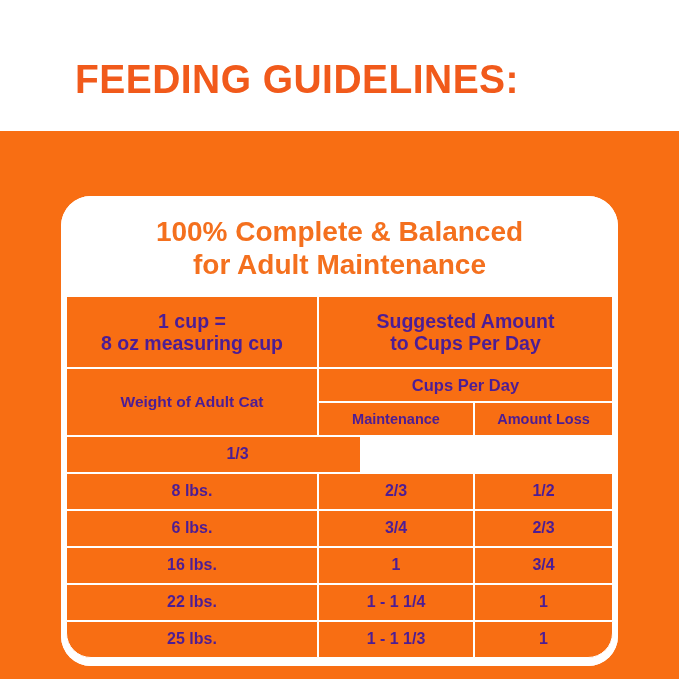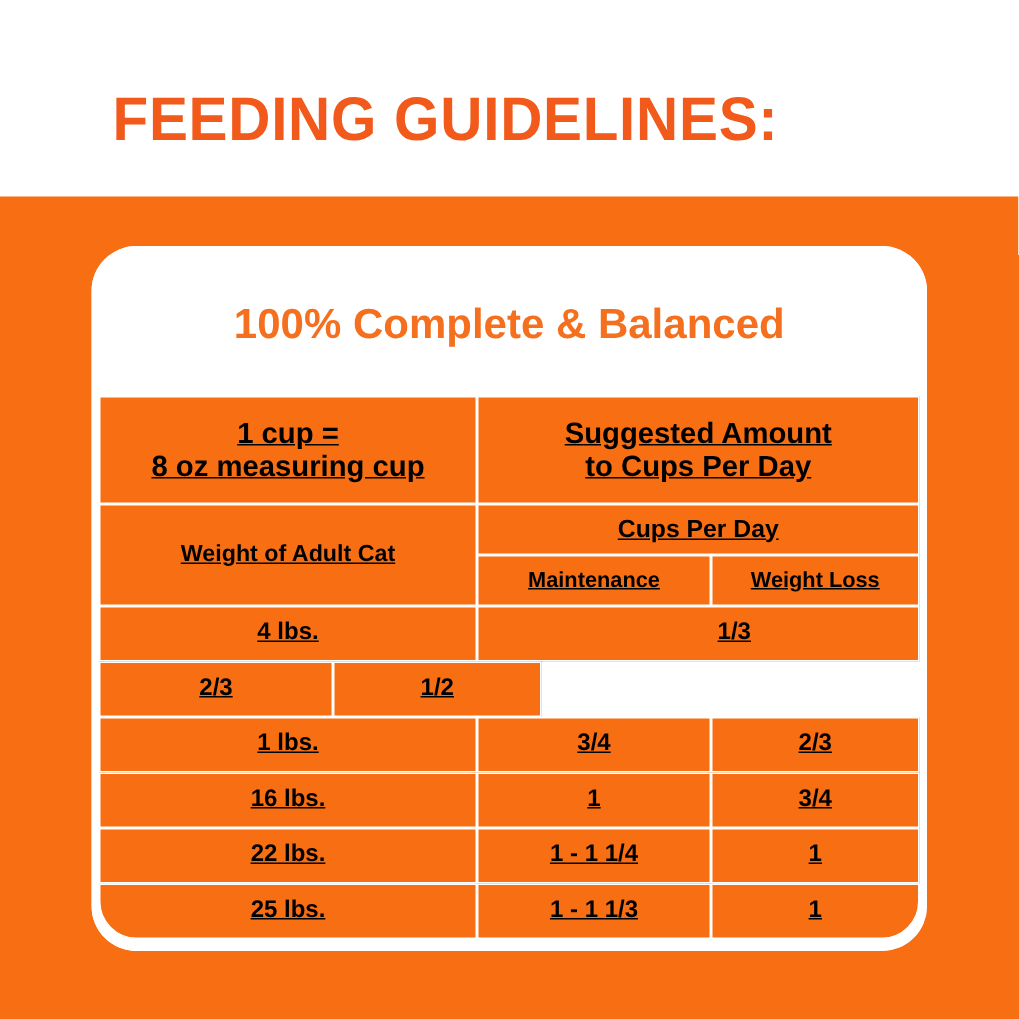--- a/index.html
+++ b/index.html
@@ -52,21 +52,21 @@
     top: 103px;
     width: 679px;
     height: 576px;
     background: #F86E13;
   }
 
   
   .card {
     position: absolute;
     left: 61px;
-    top: 136px;
+    top: 168px;
     width: 557px;
     height: 470px;
     background: #ffffff;
     border-radius: 30px;
     box-sizing: border-box;
     overflow: hidden;
   }
 
   .card-header {
     height: 100px;
@@ -100,30 +100,29 @@
   }
 
   .trow {
     display: flex;
     width: 100%;
     box-sizing: border-box;
   }
 
   .cell {
     background: #F86E13;
-    color: #000000;
+    color: #4c1d95;
     font-weight: bold;
     display: flex;
     align-items: center;
     justify-content: center;
     text-align: center;
     box-sizing: border-box;
     border: 1.5px solid #ffffff;
     line-height: 1.15;
-    text-decoration: underline;
   }
 
   
   .row-intro { height: 72px; }
   .row-intro .cell { font-size: 19.5px; }
   .cell-cup { width: 252px; }
   .cell-suggested { width: 295px; }
 
   
   .row-heads { height: 68px; }
@@ -168,20 +167,21 @@
   <div class="top-band">
     <div class="page-title">FEEDING GUIDELINES:</div>
   </div>
 
   <div class="orange-body"></div>
 
   <div class="card">
 
     <div class="card-header">
       <div class="card-header-line">100% Complete &amp; Balanced</div>
+      <div class="card-header-line">for Adult Maintenance</div>
     </div>
 
     <div class="table">
 
       <div class="trow row-intro">
         <div class="cell cell-cup">
           <div>
             <div>1 cup =</div>
             <div>8 oz measuring cup</div>
           </div>
@@ -193,36 +193,36 @@
           </div>
         </div>
       </div>
 
       <div class="trow row-heads">
         <div class="cell cell-weighthead">Weight of Adult Cat</div>
         <div class="heads-right">
           <div class="cell cell-cupsperday">Cups Per Day</div>
           <div class="subheads">
             <div class="cell cell-maintenance-head">Maintenance</div>
-            <div class="cell cell-weightloss-head">Weight Loss</div>
+            <div class="cell cell-weightloss-head">Amount Loss</div>
           </div>
         </div>
       </div>
 
       <div id="data-rows">
           <div class="trow row-data">
-            <div class="cell cell-weight">4 lbs.</div>
             <div class="cell cell-val-merged">1/3</div>
           </div>
           <div class="trow row-data">
+            <div class="cell cell-weight">8 lbs.</div>
             <div class="cell cell-val-maint">2/3</div>
             <div class="cell cell-val-loss">1/2</div>
           </div>
           <div class="trow row-data">
-            <div class="cell cell-weight">1 lbs.</div>
+            <div class="cell cell-weight">6 lbs.</div>
             <div class="cell cell-val-maint">3/4</div>
             <div class="cell cell-val-loss">2/3</div>
           </div>
           <div class="trow row-data">
             <div class="cell cell-weight">16 lbs.</div>
             <div class="cell cell-val-maint">1</div>
             <div class="cell cell-val-loss">3/4</div>
           </div>
           <div class="trow row-data">
             <div class="cell cell-weight">22 lbs.</div>

